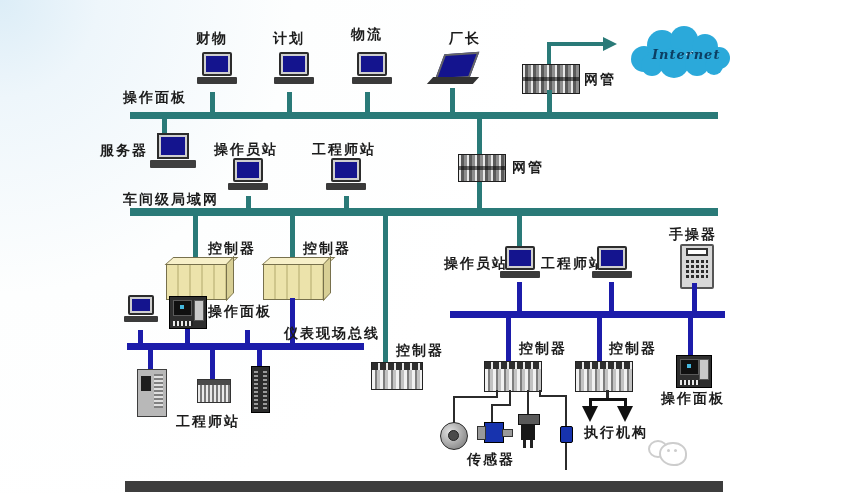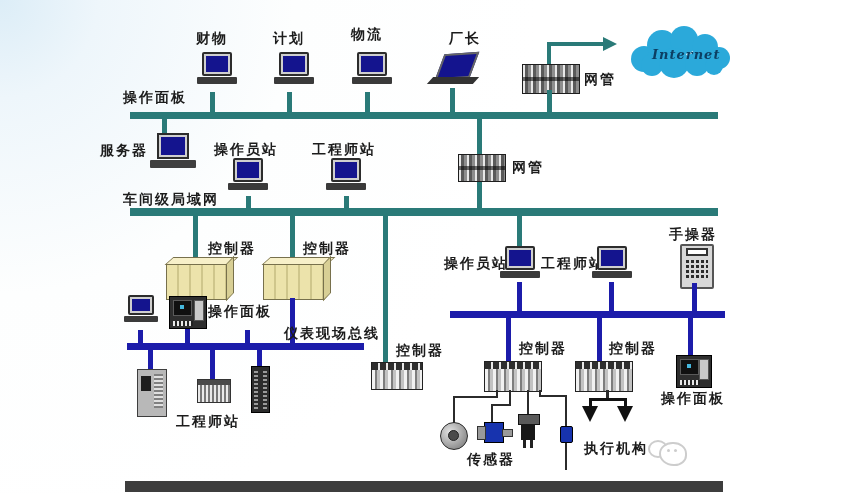--- a/index.html
+++ b/index.html
@@ -289,21 +289,21 @@
       <div class="pdig"></div>
     </div>
   <span class="lbl" style="left:661px;top:390px;">操作面板</span>
 
   <div class="wire" style="left:606px;top:390px;width:3px;height:10px;"></div>
   <div class="wire" style="left:589px;top:398px;width:38px;height:3px;background:#111;"></div>
   <div class="wire" style="left:589px;top:398px;width:3px;height:9px;background:#111;"></div>
   <div class="wire" style="left:624px;top:398px;width:3px;height:9px;background:#111;"></div>
   <div class="tri-down" style="left:582px;top:406px;"></div>
   <div class="tri-down" style="left:617px;top:406px;"></div>
-  <span class="lbl" style="left:584px;top:440px;text-align:center;">执行机构</span>
+  <span class="lbl" style="left:584px;top:424px;text-align:center;">执行机构</span>
 
   <div class="wire" style="left:496px;top:390px;width:2px;height:8px;"></div>
   <div class="wire" style="left:453px;top:396px;width:45px;height:2px;"></div>
   <div class="wire" style="left:453px;top:396px;width:2px;height:28px;"></div>
   <div class="wire" style="left:509px;top:390px;width:2px;height:16px;"></div>
   <div class="wire" style="left:491px;top:404px;width:20px;height:2px;"></div>
   <div class="wire" style="left:491px;top:404px;width:2px;height:18px;"></div>
   <div class="wire" style="left:527px;top:390px;width:2px;height:26px;"></div>
   <div class="wire" style="left:539px;top:390px;width:2px;height:7px;"></div>
   <div class="wire" style="left:539px;top:395px;width:28px;height:2px;"></div>

